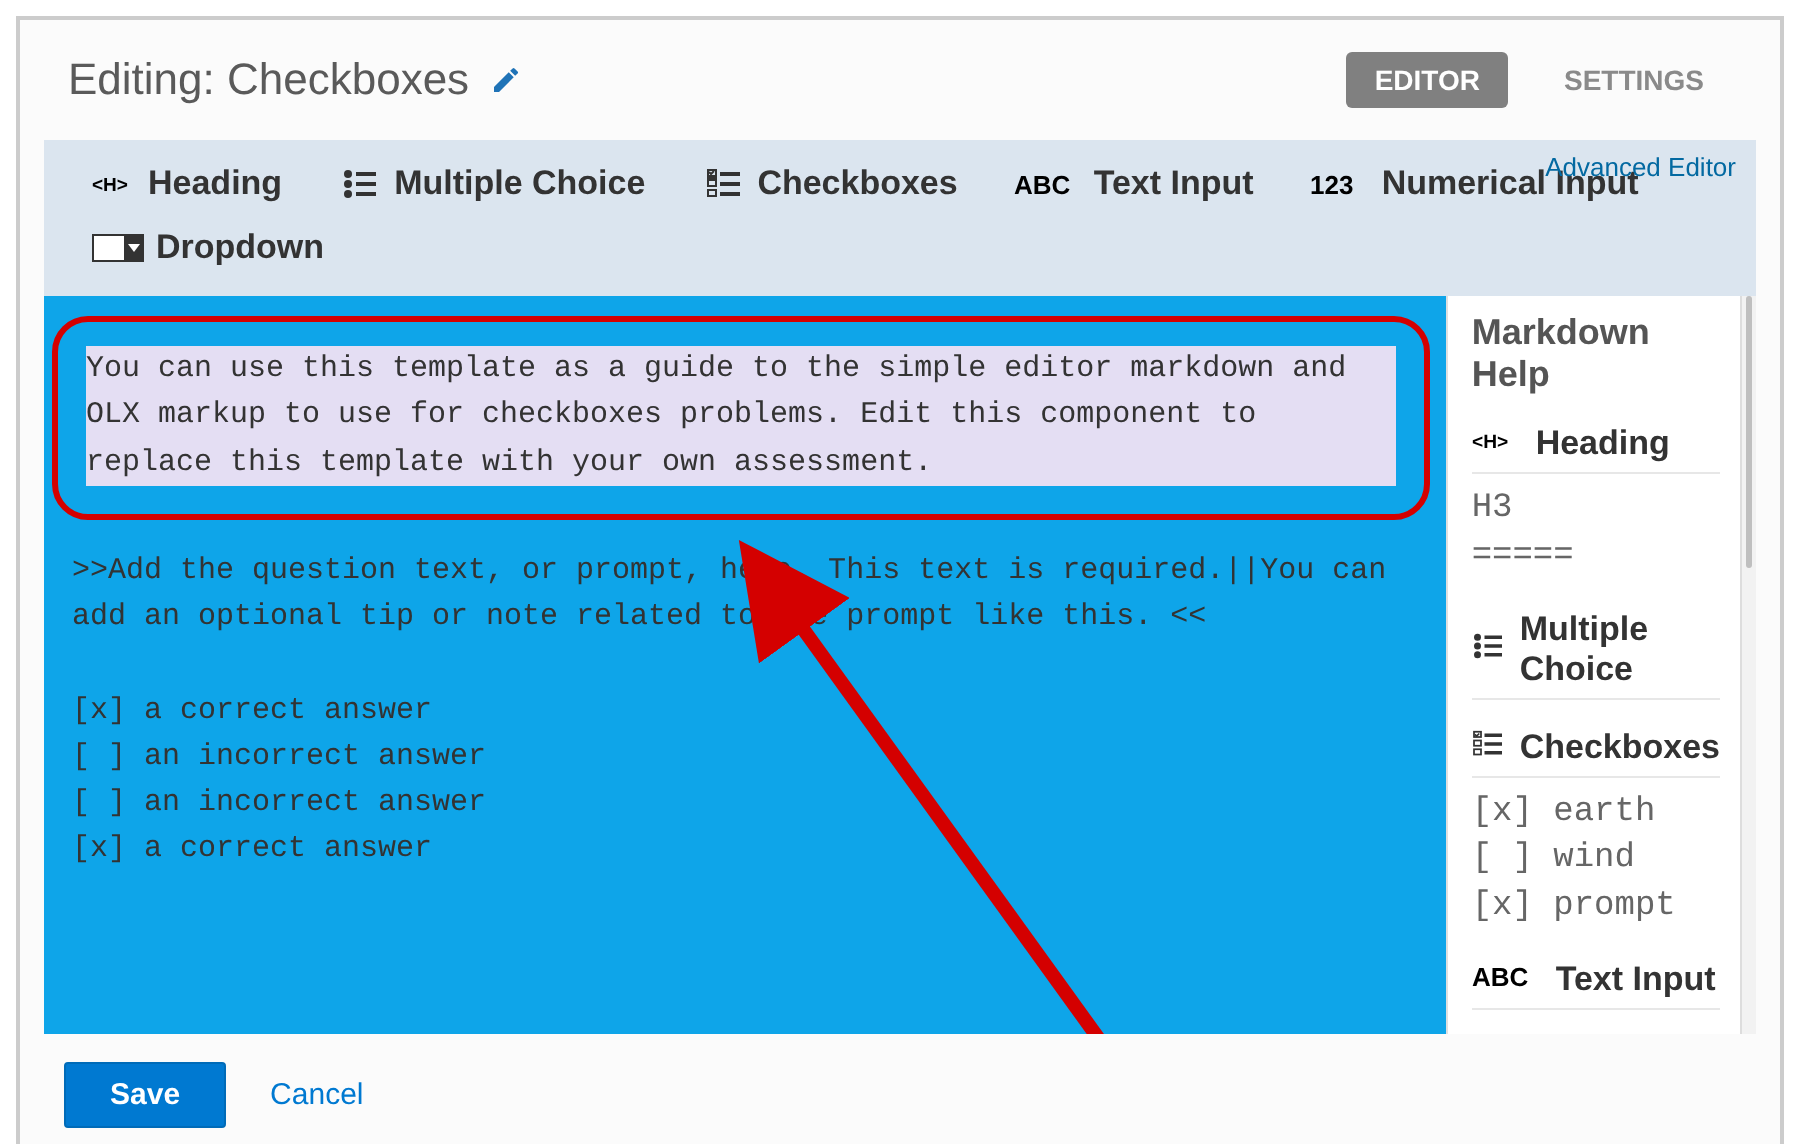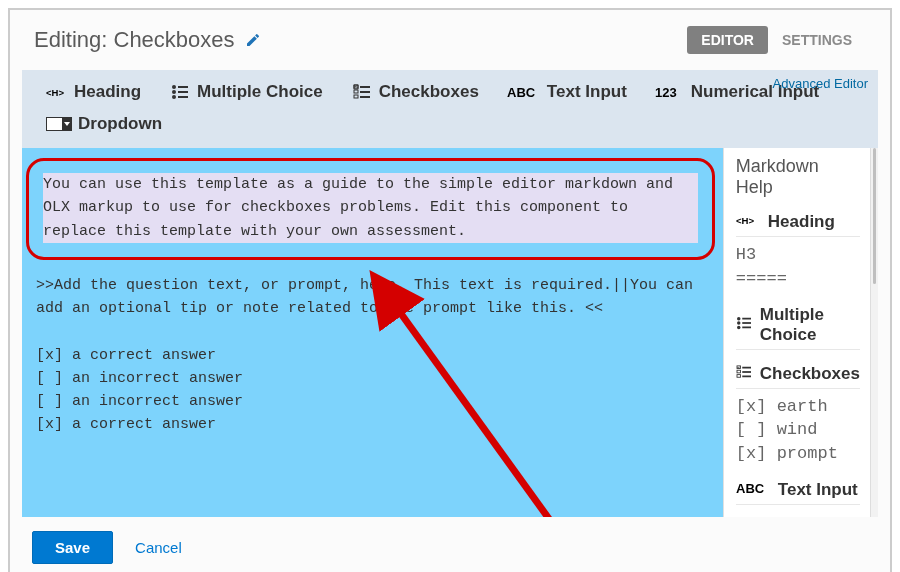--- a/index.html
+++ b/index.html
@@ -2,36 +2,36 @@
 <html><head>
 <meta charset="utf-8">
 <style>
   * { box-sizing: border-box; }
   body { margin: 0; padding: 8px; font-family: "Helvetica Neue", Arial, sans-serif; background: #fff; color: #333; }
   .frame { width: 884px; border: 2px solid #ccc; background: #fbfbfb; padding: 4px 0 0 0; }
   .title-row { display: flex; align-items: center; justify-content: space-between; padding: 12px 24px 16px 24px; }
   .title-left { display: flex; align-items: center; gap: 10px; }
   .title { font-size: 22px; font-weight: 400; color: #5a5a5a; }
   .icon-btn { display: inline-flex; align-items: center; justify-content: center; }
-  .tabs-right { display: flex; align-items: center; }
+  .tabs-right { display: flex; gap: 14px; align-items: center; }
   .tab-btn { padding: 6px 14px; border-radius: 3px; font-size: 14px; font-weight: 600; cursor: pointer; }
   .tab-active { background: #808080; color: #fff; }
   .tab-inactive { color: #8a8a8a; background: transparent; }
   .work-area { position: relative; margin: 0 12px 0 12px; }
   .toolbar { background: #dbe5ef; padding: 6px 12px 8px 10px; display: flex; flex-wrap: wrap; align-items: center; gap: 0; position: relative; }
   .tool { display: inline-flex; align-items: center; gap: 6px; padding: 6px 14px; font-size: 17px; font-weight: 600; color: #333; cursor: pointer; }
   .tool .ic { display: inline-flex; align-items: center; justify-content: center; width: 22px; height: 18px; }
   .adv-link { position: absolute; top: 6px; right: 10px; font-size: 13px; color: #0369a1; cursor: pointer; }
   .body-row { display: flex; }
-  .editor-col { flex: 1 1 auto; position: relative; padding: 4px 0 10px 0; background: #7dd3fc; }
+  .editor-col { flex: 1 1 auto; position: relative; padding: 4px 0 10px 0; background: #0ea5e9; }
   .highlight-border { border: 3px solid #d40000; border-radius: 18px; padding: 12px 14px 14px 14px; margin: 6px 8px 4px 4px; }
   .highlight-text { background: #e4def3; font-family: "Courier New", monospace; font-size: 15px; line-height: 1.55; white-space: pre-wrap; }
   .editor-text { font-family: "Courier New", monospace; font-size: 15px; line-height: 1.55; white-space: pre-wrap; padding: 10px 14px 4px 14px; }
   .help-col { width: 232px; border-left: 1px solid #e0e0e0; background: #fff; padding: 8px 10px 6px 12px; }
-  .help-title { font-size: 18px; color: #555; font-weight: 400; margin-bottom: 12px; }
+  .help-title { font-size: 18px; color: #555; font-weight: 700; margin-bottom: 12px; }
   .help-h { display: flex; align-items: center; gap: 8px; font-size: 17px; font-weight: 700; color: #333; margin: 14px 0 6px 0; border-bottom: 1px solid #e7e7e7; padding-bottom: 4px; }
   .help-h:first-of-type { margin-top: 0; }
   .code { font-family: "Courier New", monospace; font-size: 17px; color: #666; white-space: pre; line-height: 1.4; }
   .scroll-col { width: 18px; background: #f2f2f2; border-left: 1px solid #ddd; position: relative; }
   .scroll-thumb { position: absolute; top: 0; left: 2px; right: 2px; height: 136px; background: #bfbfbf; border-radius: 2px; }
   .footer { padding: 14px 22px 18px 22px; display: flex; align-items: center; gap: 22px; background: #fbfbfb; }
   .save-btn { background: #0079d1; color: #fff; border: 1px solid #006bb8; border-radius: 2px; padding: 7px 22px; font-size: 15px; font-weight: 700; cursor: pointer; }
   .cancel-link { color: #0079d1; font-size: 15px; cursor: pointer; }
   .clip { position: absolute; inset: 0; overflow: hidden; pointer-events: none; }
   .arrow-svg { position: absolute; left: 20px; top: 96px; pointer-events: none; }

